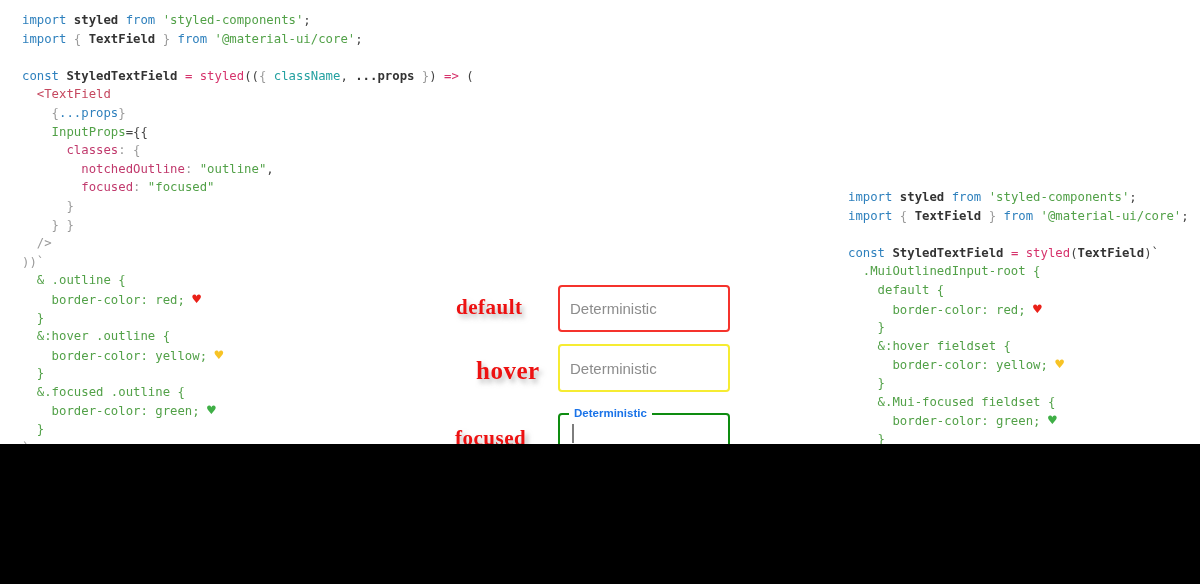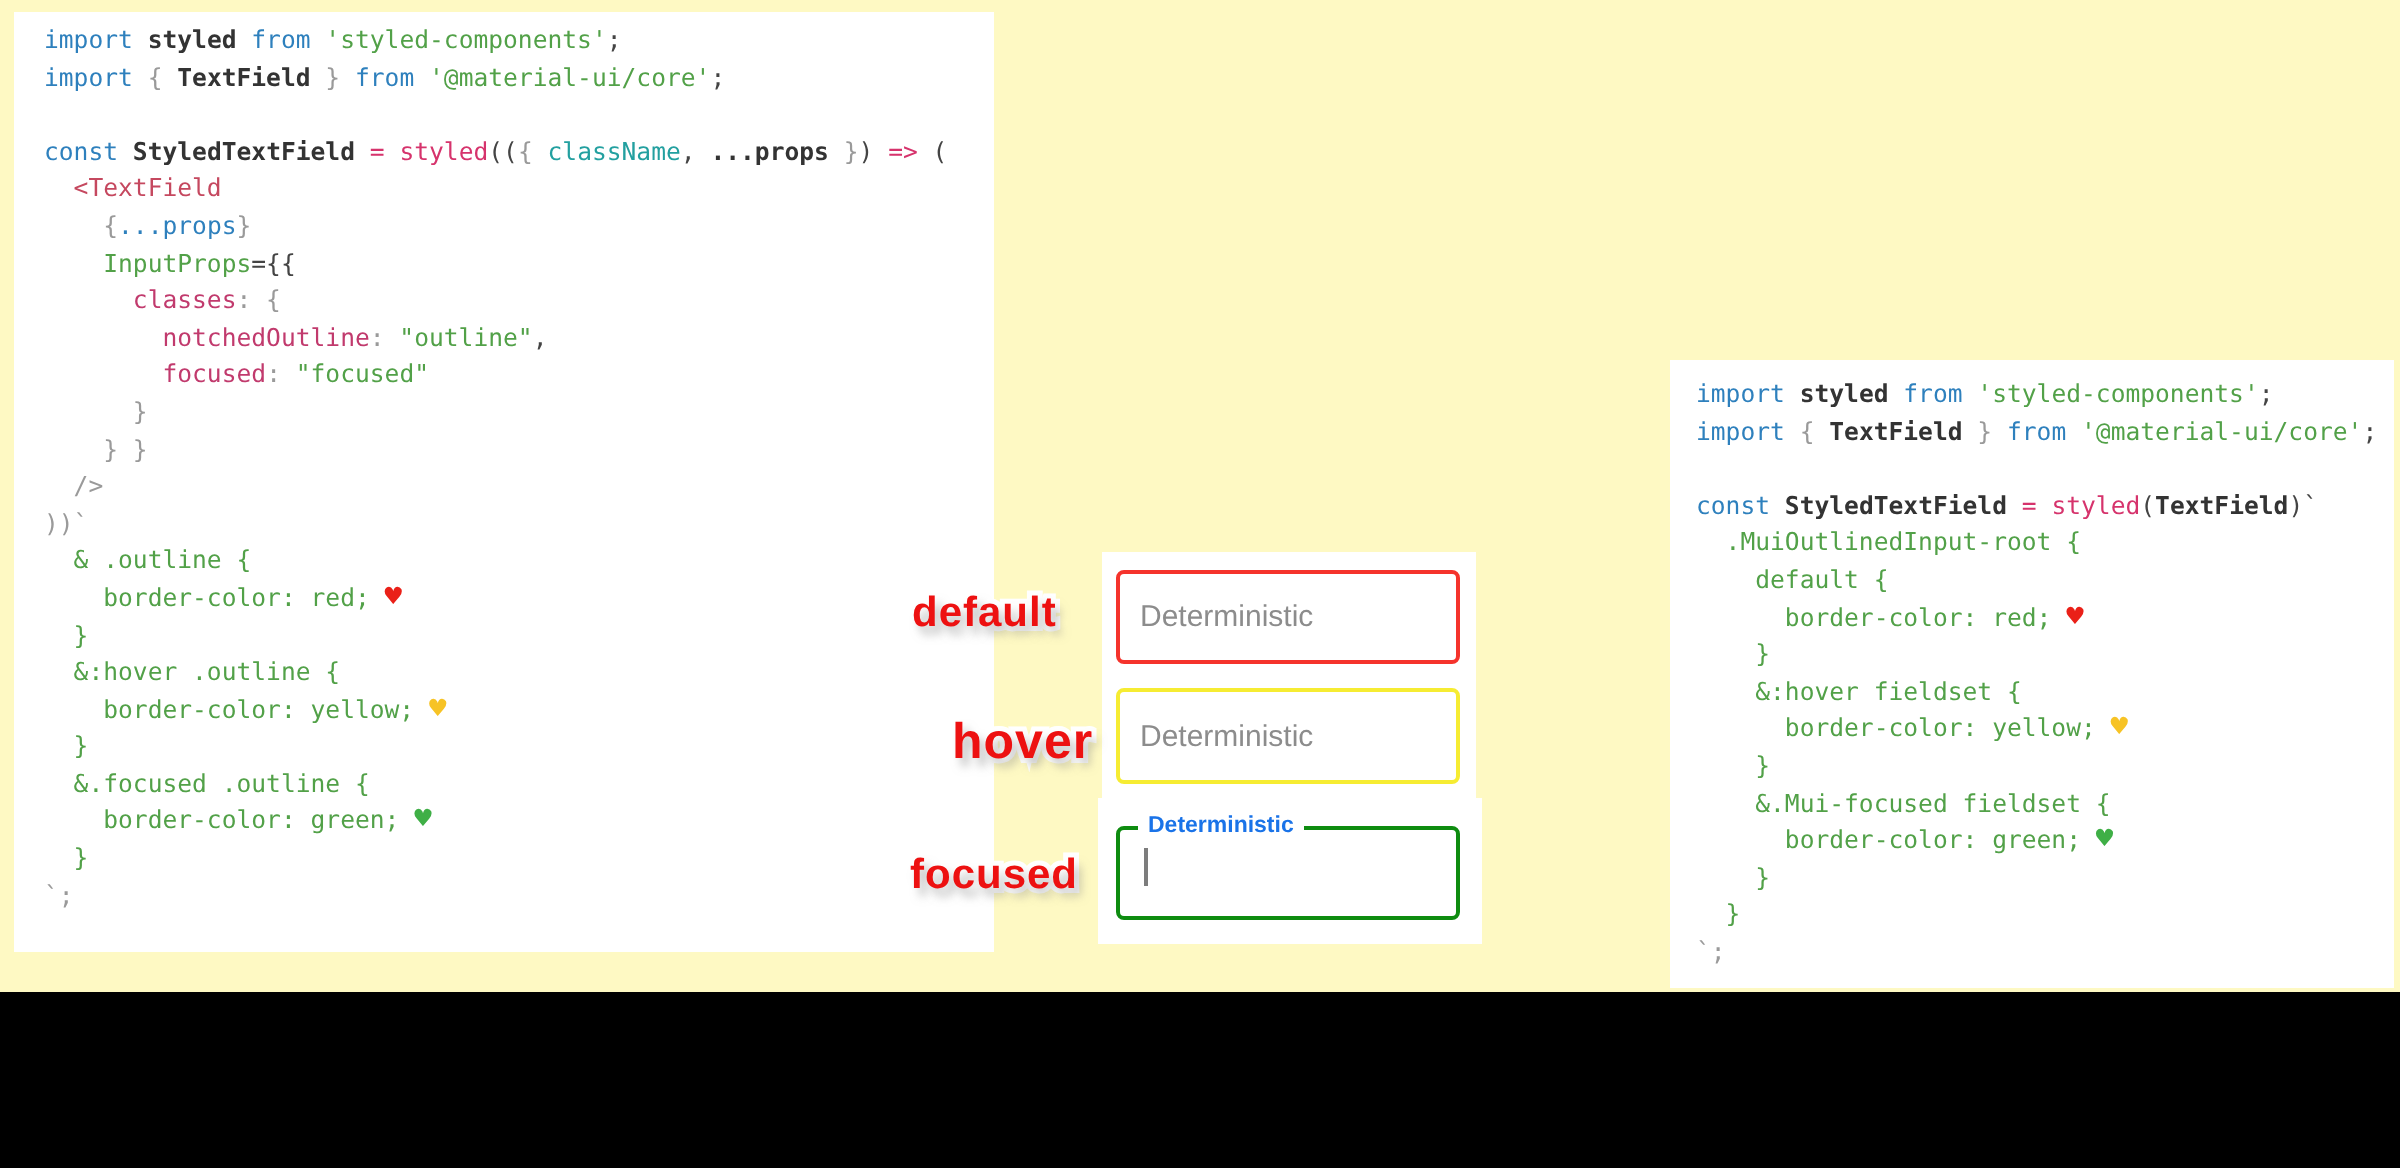--- a/index.html
+++ b/index.html
@@ -1,16 +1,16 @@
 <!DOCTYPE html>
 <html><head>
 <meta charset="utf-8">
 <style>
   html,body{margin:0;padding:0;background:#000;}
-  .stage{position:relative;width:1200px;height:496px;background:#fef9c3;overflow:hidden;
+  .stage{position:relative;width:1200px;height:444px;background:#ffffff;overflow:hidden;
          font-family:"DejaVu Sans Mono",monospace;}
 
   
   .code-panel{position:absolute;background:#ffffff;box-sizing:border-box;}
   .panel-classes{left:7px;top:6px;width:490px;height:470px;padding:5px 4px 0 15px;}
   .panel-globals{left:835px;top:180px;width:362px;height:314px;padding:8px 4px 0 13px;}
   .code-line{white-space:pre;height:18.6px;line-height:18.6px;font-size:12.3px;color:#444;}
 
   .c-kw{color:#2e80bd;}
   .c-id{color:#333;font-weight:bold;}
@@ -39,21 +39,21 @@
   .tf input{width:100%;height:100%;border:none;outline:none;background:transparent;
             padding:0 0 0 10px;margin:0;box-sizing:border-box;
             font-family:"Liberation Sans",sans-serif;font-size:15px;color:#333;}
   .tf input::placeholder{color:#8c8c8c;opacity:1;}
   .tf-label{position:absolute;top:-9px;left:9px;background:#fff;padding:0 5px;
             font-family:"Liberation Sans",sans-serif;font-size:11.5px;font-weight:bold;
             color:#1a73e8;line-height:15px;}
   .caret{position:absolute;left:12px;top:9px;width:2px;height:19px;background:#7d7d7d;}
 
   
-  .anno{position:absolute;font-family:Liberation Sans, sans-serif;font-weight:bold;
+  .anno{position:absolute;font-family:Liberation Serif, serif;font-weight:bold;
         color:#ed1111;-webkit-text-stroke:5px #ffffff;paint-order:stroke fill;
         text-shadow:3px 4px 5px rgba(135,135,135,0.55);letter-spacing:0.5px;}
   .anno-default{left:456px;top:295px;font-size:21px;}
   .anno-hover{left:476px;top:357px;font-size:25px;}
   .anno-focused{left:455px;top:426px;font-size:21px;}
   .anno-classes{left:92px;top:506px;font-size:27px;-webkit-text-stroke:6px #ffffff;}
   .anno-globals{left:913px;top:514px;font-size:27px;-webkit-text-stroke:6px #ffffff;}
 </style>
 </head>
 <body>

